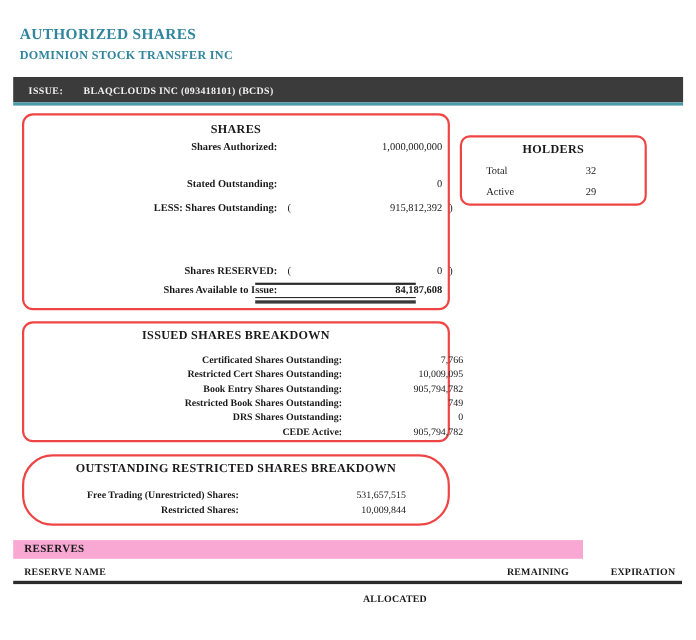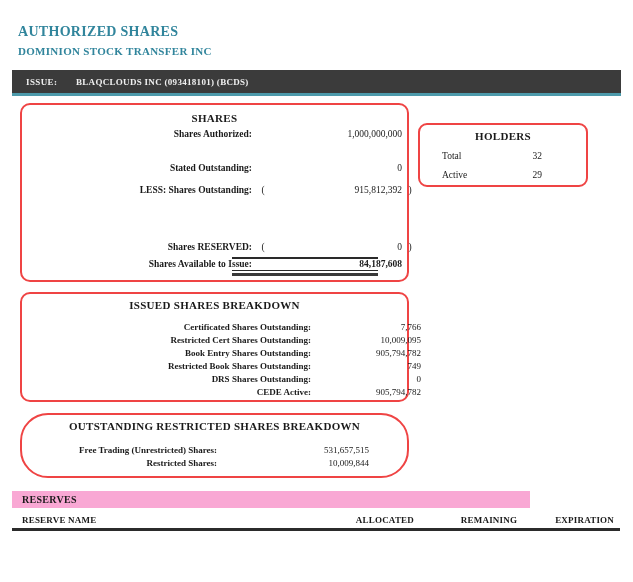--- a/index.html
+++ b/index.html
@@ -63,21 +63,21 @@
   .orow .o-lbl { width:195px; text-align:right; font-weight:bold; }
   .orow .o-val { width:152px; text-align:right; }
   
   .reserves-bar {
     position:absolute; left:12px; top:491px; width:518px; height:17px;
     background:#f9a8d4; display:flex; align-items:center;
   }
   .reserves-title { margin-left:10px; font-weight:bold; font-size:10px; letter-spacing:0.3px; }
   .col-header { position:absolute; top:515px; font-size:9px; font-weight:bold; letter-spacing:0.2px; }
   #col-reserve-name { left:22px; }
-  #col-allocated { left:330px; width:84px; text-align:right; }
+  #col-allocated { left:330px; width:84px; text-align:left;margin-top:24px; }
   #col-remaining { left:448px; width:82px; text-align:center; }
   #col-expiration { left:537px; width:77px; text-align:right; }
   .header-rule { position:absolute; left:12px; top:528px; width:608px; height:3px; background:#2b2b2b; }
 </style>
 </head>
 <body>
 
 <div class="page">
 
   <div class="doc-title">AUTHORIZED SHARES</div>

